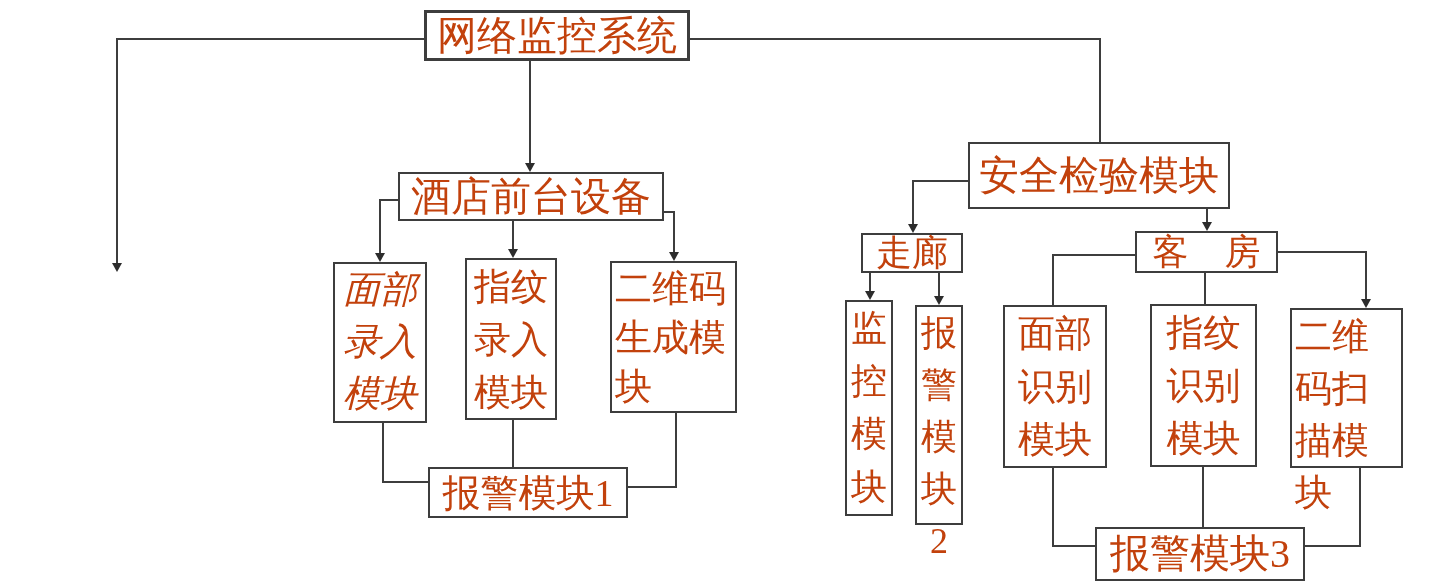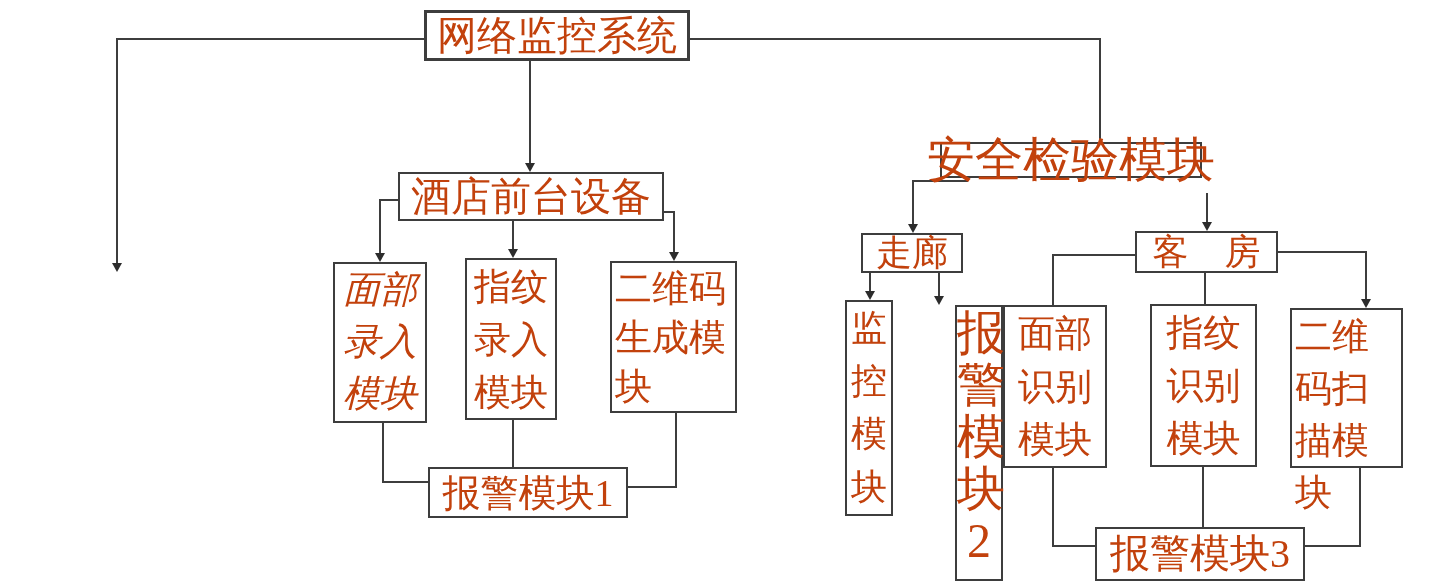--- a/index.html
+++ b/index.html
@@ -21,35 +21,35 @@
   }
   .node.wrap3{
     display:block;white-space:normal;word-break:break-all;
     text-align:left;padding:1px 3px;
   }
   
   #n-root            {left:424px;top:10px;  width:266px;height:51px;font-size:40px;border-width:3px;}
   #n-user-mobile     {left:8px;  top:272px; width:216px;height:52px;font-size:40px;border-width:3px;}
   #n-hotel-front     {left:398px;top:172px; width:266px;height:49px;font-size:40px;}
   #n-alarm1          {left:428px;top:467px; width:200px;height:51px;font-size:38px;}
-  #n-security        {left:940px;top:142px; width:262px;height:36px;font-size:48px;}
+  #n-security        {left:968px;top:142px; width:262px;height:67px;font-size:40px;}
   #n-corridor        {left:861px;top:233px; width:102px;height:40px;font-size:36px;}
   #n-guest-room      {left:1135px;top:231px;width:143px;height:42px;font-size:36px;}
   #n-alarm3          {left:1095px;top:527px;width:210px;height:54px;font-size:40px;}
   
   #n-face-entry      {left:333px;top:262px; width:94px; height:161px;font-size:37px;line-height:52px;font-style:italic;}
   #n-fp-entry        {left:465px;top:258px; width:92px; height:162px;font-size:37px;line-height:53px;}
   #n-face-recog      {left:1003px;top:305px;width:104px;height:163px;font-size:37px;line-height:53px;}
   #n-fp-recog        {left:1150px;top:304px;width:107px;height:163px;font-size:37px;line-height:53px;}
   
   #n-qr-generate     {left:610px;top:261px; width:127px;height:152px;font-size:37px;line-height:49px;}
   #n-qr-scan         {left:1290px;top:308px;width:113px;height:160px;font-size:37px;line-height:52px;}
   
   #n-monitor         {left:845px;top:300px; width:48px; height:216px;font-size:36px;line-height:53px;}
-  #n-alarm2          {left:915px;top:305px; width:48px; height:276px;font-size:48px;line-height:52px;margin-left:40px;}
+  #n-alarm2          {left:915px;top:305px; width:48px; height:220px;font-size:36px;line-height:52px;}
 </style>
 </head>
 <body>
 
 <div id="canvas">
 
   <svg id="wires" viewBox="0 0 1440 584" xmlns="http://www.w3.org/2000/svg">
     <g fill="none" stroke="#3d3d3d" stroke-width="2">
 
       <path d="M425,39 H117 V266"></path>

